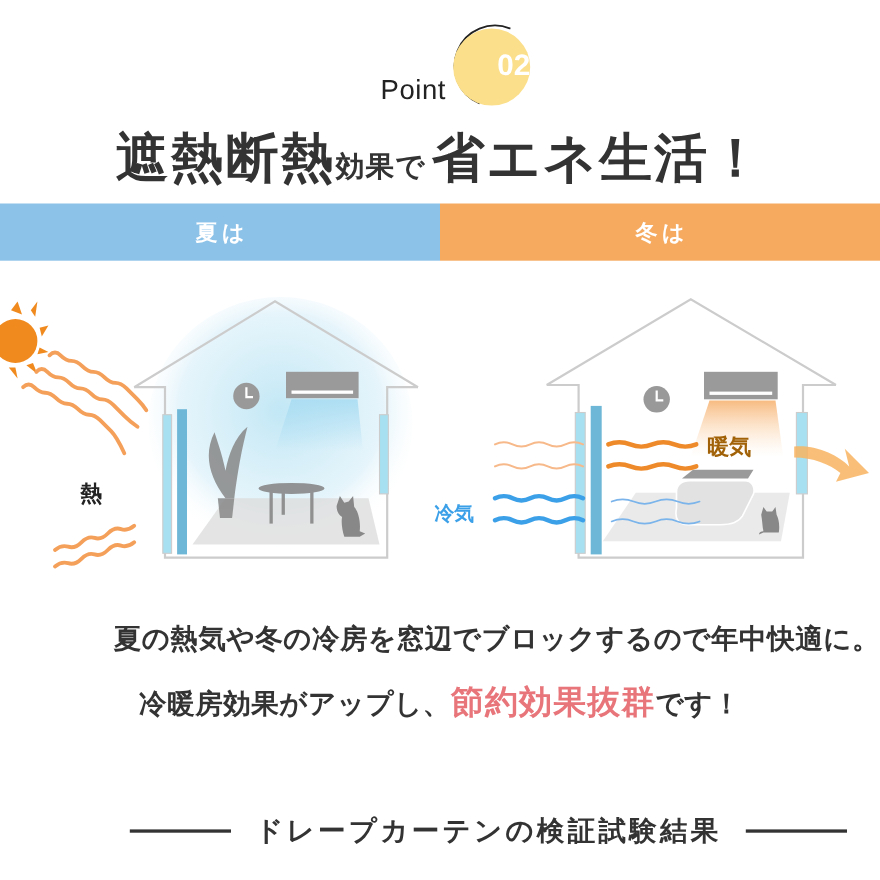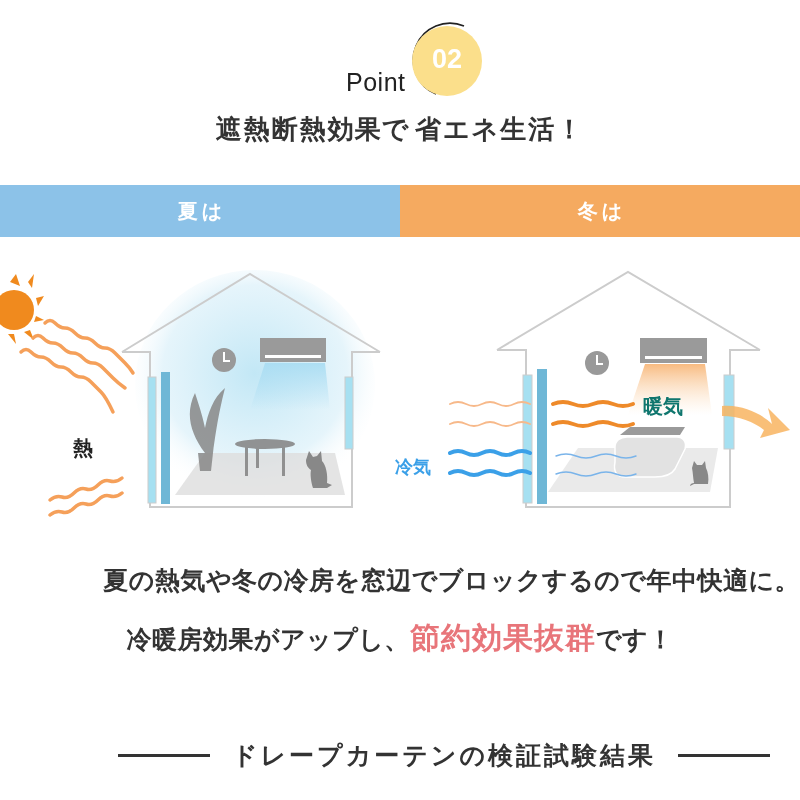--- a/index.html
+++ b/index.html
@@ -7,43 +7,43 @@
          font-family: "DejaVu Sans", sans-serif; color: #333333; }
   .abs { position: absolute; }
 
   
   .point-wrap { left: 344px; top: 22px; width: 150px; height: 80px; }
   .point-label { position: absolute; left: 2px; top: 46px; font-family: "Liberation Sans", sans-serif;
                  font-size: 25px; color: #222; letter-spacing: 0.5px; }
   .point-circle { position: absolute; left: 68px; top: 4px; width: 70px; height: 70px; border-radius: 50%;
                   background: #fbdf8b; }
   .point-num { position: absolute; left: 68px; top: 22px; width: 70px; text-align: center;
-               font-family: "Liberation Sans", sans-serif; font-weight: bold; font-size: 27px; color: #ffffff; }
+               font-family: "Liberation Sans", sans-serif; font-weight: bold; font-size: 27px; color: #ffffff; padding-left: 20px; }
   .point-arc { position: absolute; left: 62px; top: -2px; width: 78px; height: 78px; }
 
   
   .title { left: 0; top: 112px; width: 800px; text-align: center; font-weight: bold; color: #333; white-space: nowrap; }
-  .title .big { font-size: 26px; letter-spacing: 2px; }
+  .title .big { font-size: 48px; letter-spacing: 2px; }
   .title .small { font-size: 26px; letter-spacing: 1px; }
 
   
   .season { top: 185px; height: 52px; display: flex; align-items: center; justify-content: center;
             color: #ffffff; font-weight: bold; white-space: nowrap; }
   .season.summer { left: 0; width: 400px; background: #8cc2e8; }
   .season.winter { left: 400px; width: 400px; background: #f5aa60; }
   .season .s { font-size: 20px; margin: 0 4px; }
   .season .b { font-size: 30px; letter-spacing: 2px; }
 
   
   .illus { top: 260px; width: 400px; height: 260px; }
   .illus.left { left: 0; }
   .illus.right { left: 400px; }
 
   .label-heat { font-weight: bold; font-size: 20px; color: #222; }
-  .label-warm { font-weight: bold; font-size: 20px; color: #0f766e; }
+  .label-warm { font-weight: bold; font-size: 20px; color: #a16207; }
   .label-cold { font-weight: bold; font-size: 18px; color: #3ba0e8; }
 
   
   .desc1 { left: 0; top: 564px; width: 800px; text-align: right; font-size: 25px; font-weight: bold; color: #333;
            white-space: nowrap; letter-spacing: 0.5px; }
   .desc2 { left: 0; top: 618px; width: 800px; text-align: center; font-size: 25px; font-weight: bold; color: #333;
            white-space: nowrap; letter-spacing: 0.5px; }
   .desc2 .hl { color: #e8757a; font-size: 30px; letter-spacing: 1px; }
 
   

